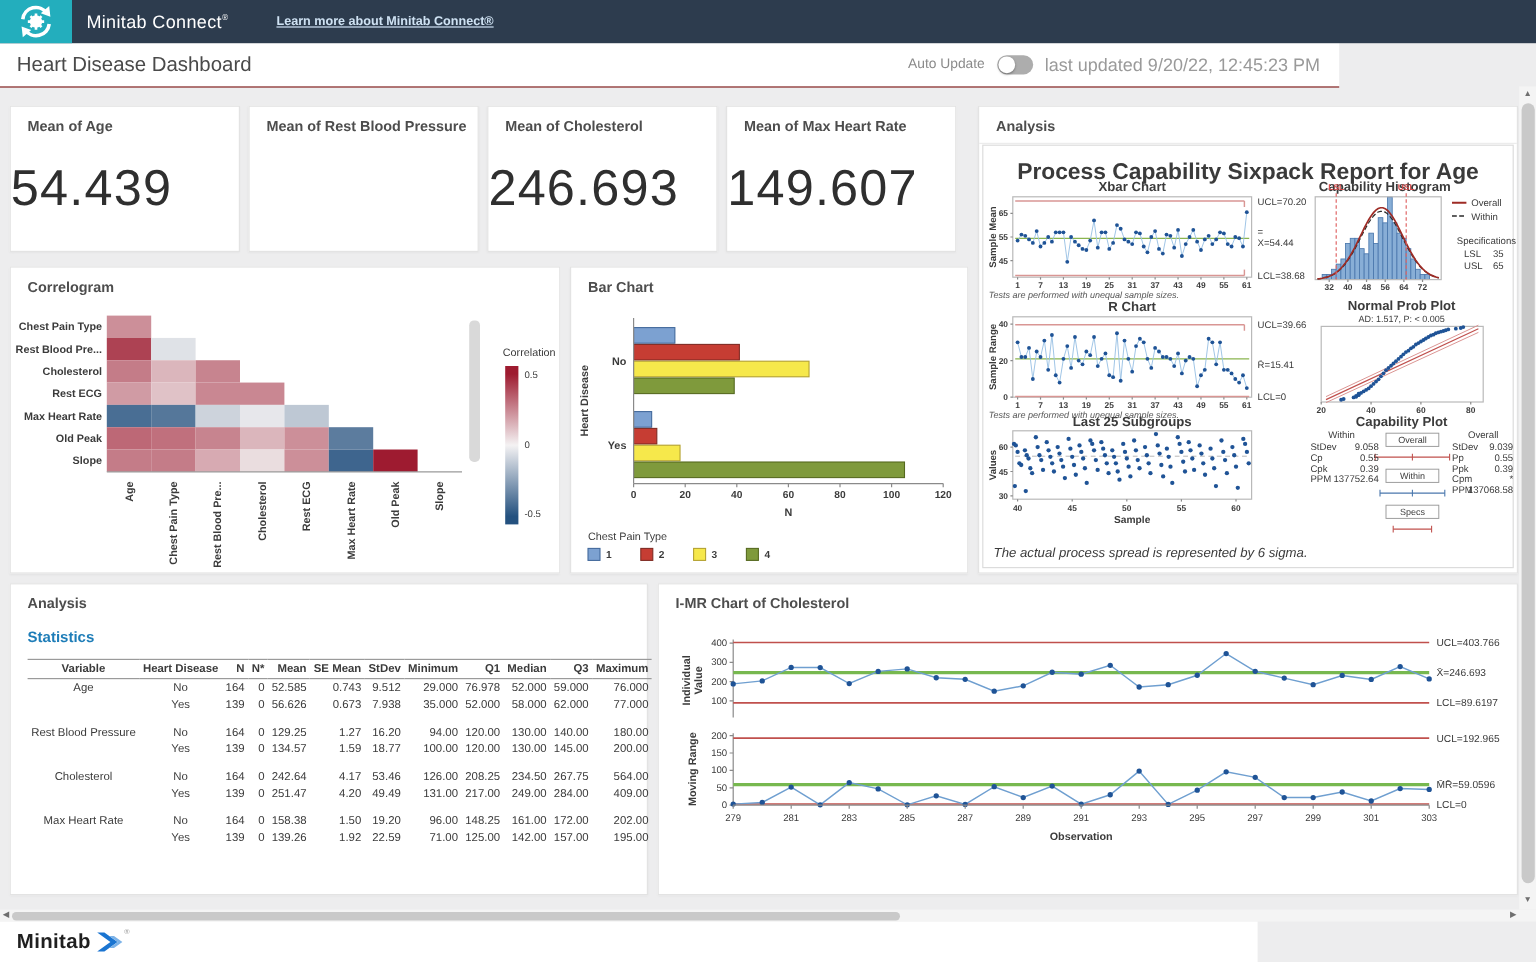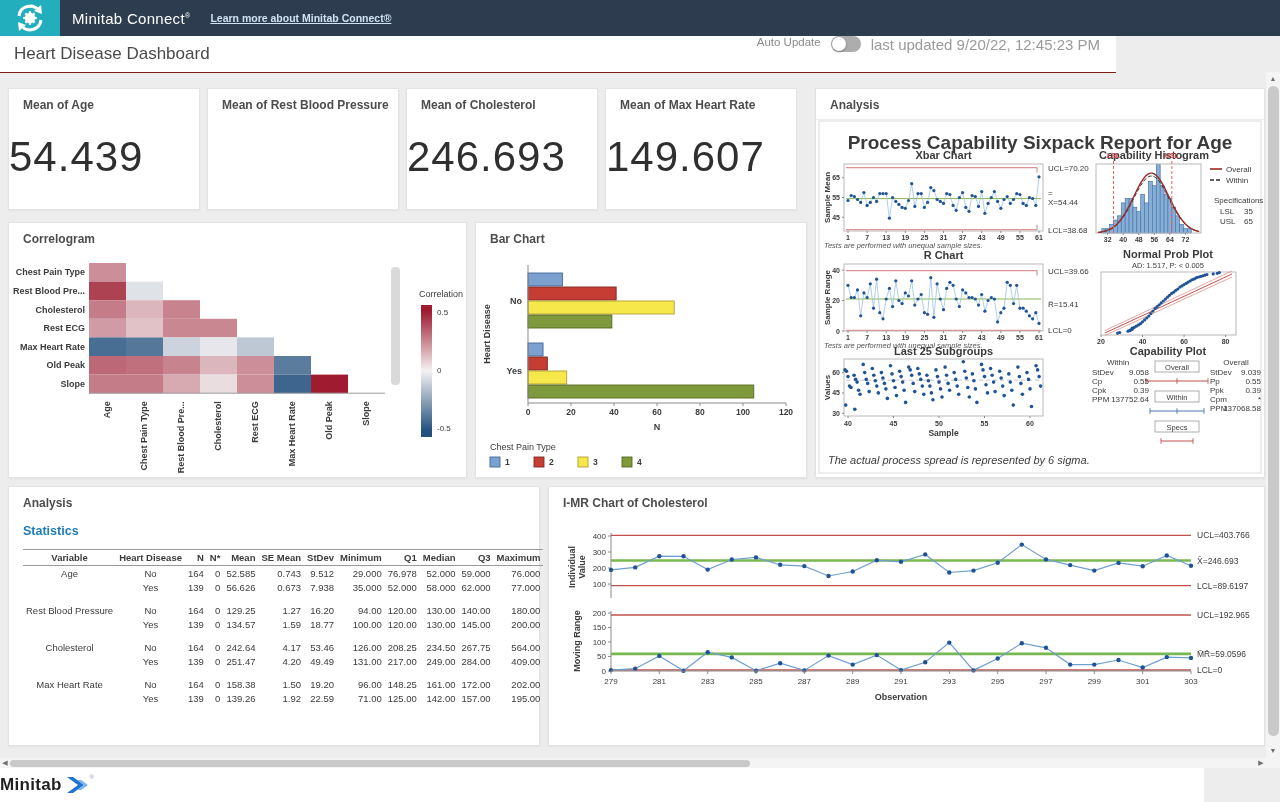--- a/index.html
+++ b/index.html
@@ -2,24 +2,24 @@
 <html><head>
 <meta charset="utf-8">
 <style>
 *{margin:0;padding:0;box-sizing:border-box}
 html,body{width:1280px;height:802px;overflow:hidden}
 body{font-family:"Liberation Sans",sans-serif;background:#ededee;position:relative;color:#3f3f3f}
 .topbar{position:absolute;left:0;top:0;width:1280px;height:36px;background:#2d3c4e;display:flex;align-items:center;z-index:9}
 .logo-sq{width:60px;height:36px;background:#23aebd;display:flex;align-items:center;justify-content:center}
 .brand{color:#fff;font-size:15px;margin-left:12px;font-weight:400;letter-spacing:.3px}
 .brand sup{font-size:7px;vertical-align:super}
-.learn{color:#cfe2f3;font-size:10.5px;margin-left:20px;text-decoration:underline;cursor:pointer;font-weight:bold}
+.learn{color:#cfe2f3;font-size:10.5px;margin-left:40px;text-decoration:underline;cursor:pointer;font-weight:bold}
 .pagehead{position:absolute;left:0;top:36px;width:1116px;height:37px;background:#fff;border-bottom:1px solid #7f1d1d;z-index:8}
 .pagetitle{position:absolute;left:14px;top:8px;font-size:17px;color:#4a4a4a}
-.headright{position:absolute;right:16px;top:0;height:36px;display:flex;align-items:flex-start;gap:10px}
+.headright{position:absolute;right:16px;top:0;height:36px;display:flex;align-items:center;gap:10px}
 .au-label{font-size:11.5px;color:#8a8a8a}
 .toggle{width:30px;height:16px;border-radius:9px;background:#adadad;position:relative;cursor:pointer}
 .toggle .knob{position:absolute;left:1px;top:1px;width:14px;height:14px;border-radius:50%;background:#fff;box-shadow:0 1px 2px rgba(0,0,0,.35)}
 .lastupd{font-size:15px;color:#9a9a9a}
 .panel{position:absolute;background:#fff;border:1px solid #e3e3e3;box-shadow:0 1px 2px rgba(0,0,0,.05)}
 .ptitle{position:absolute;left:14px;top:9px;font-size:12px;font-weight:bold;color:#4d4d4d}
 .kpival{position:absolute;left:0;right:0;top:44px;text-align:left;font-size:42px;font-weight:300;color:#2f2f2f;letter-spacing:1px}
 .mount{position:absolute}
 #p-kpi1{left:8px;top:88px;width:192px;height:122px}
 #p-kpi2{left:207px;top:88px;width:192px;height:122px}
@@ -37,21 +37,21 @@
 #stats-table td{padding:1.5px 3px;white-space:nowrap}
 #stats-table .num{text-align:right}
 #stats-table .txt{text-align:center}
 #stats-table tr.sp td{height:9px;border:none}
 .vscroll{position:absolute;left:1266px;top:72px;width:14px;height:686px;background:#f4f4f4}
 .vthumb{position:absolute;left:1.5px;top:14px;width:11px;height:650px;background:#c9c9c9;border-radius:6px}
 .varr{position:absolute;left:0;width:14px;height:14px;color:#6f6f6f;font-size:7px;text-align:center;line-height:14px;cursor:pointer}
 .hscroll{position:absolute;left:0;top:758px;width:1280px;height:10px;background:#f4f4f4}
 .hthumb{position:absolute;left:10px;top:1.5px;width:740px;height:7px;background:#c9c9c9;border-radius:4px}
 .harr{position:absolute;top:0;width:10px;height:10px;color:#6f6f6f;font-size:7px;text-align:center;line-height:10px;cursor:pointer}
-.footer{position:absolute;left:0;top:768px;width:1204px;height:34px;background:#fff;display:flex;align-items:center;}
+.footer{position:absolute;left:0;top:768px;width:1048px;height:34px;background:#fff;display:flex;align-items:center;padding-left:14px}
 .mlogo{font-size:17px;font-weight:bold;color:#1f1f1f;letter-spacing:.3px}
 .mreg{font-size:6px;color:#9a9a9a;align-self:flex-start;margin-top:6px}
 svg{display:block}
 </style>
 </head>
 <body>
 
 <div class="topbar">
   <div class="logo-sq">
     <svg width="30" height="30" viewBox="0 0 30 30">

